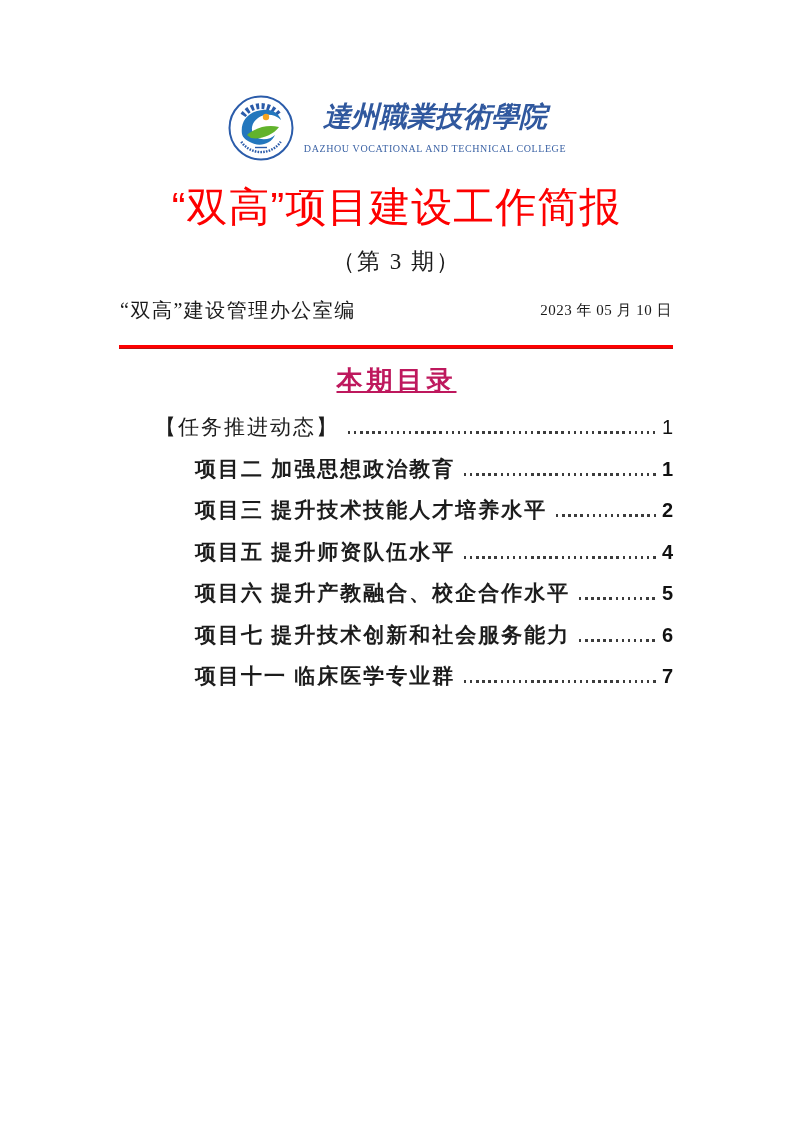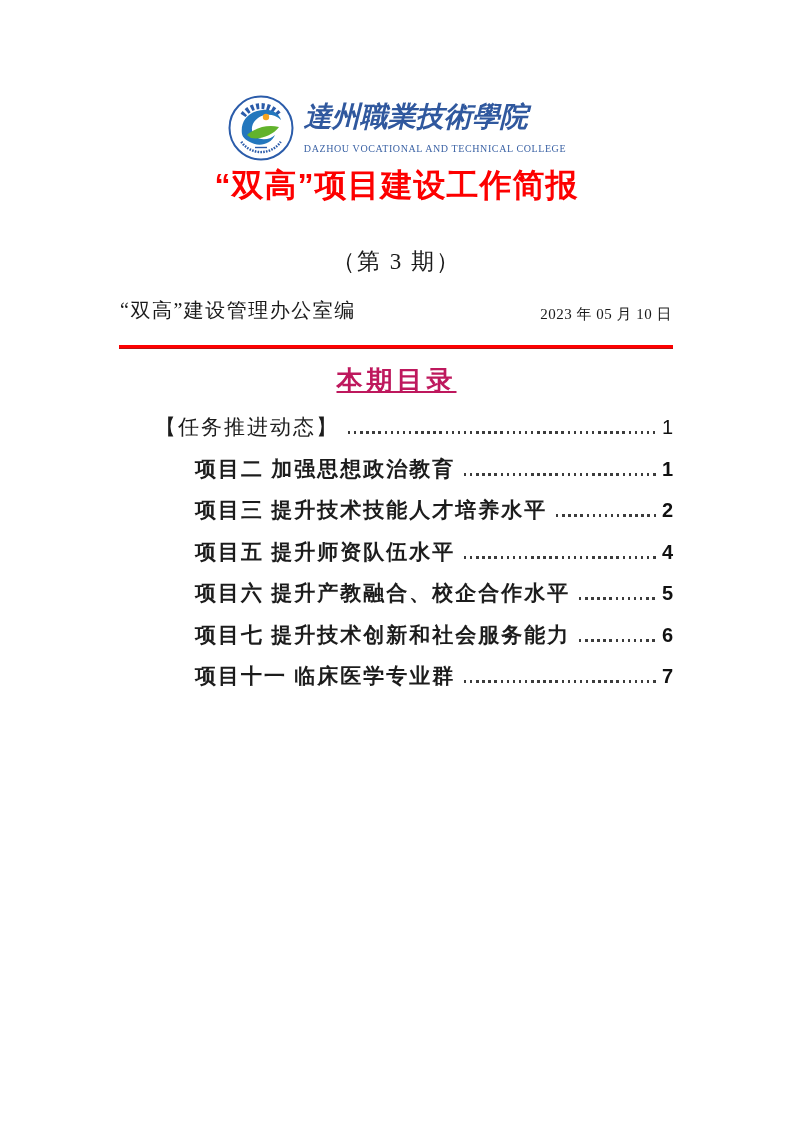--- a/index.html
+++ b/index.html
@@ -8,48 +8,48 @@
     background:#ffffff; overflow:hidden;
     font-family:"Liberation Serif", serif; color:#111;
   }
 
   
   .logo-block {
     position:absolute; top:94px; left:0; width:100%;
     display:flex; justify-content:center; align-items:flex-start; gap:9px;
   }
   .emblem { width:68px; height:68px; flex:0 0 auto; }
-  .logo-text { display:flex; flex-direction:column; padding-top:4px; }
+  .logo-text { display:flex; flex-direction:column; align-items:center; padding-top:4px; }
   .logo-cn {
     font-family:"DejaVu Serif", serif;
     font-style:italic; font-weight:bold;
     font-size:28px; line-height:1.35; color:#30589e; letter-spacing:0px;
     white-space:nowrap;
   }
   .logo-en {
     font-family:"Liberation Serif", serif;
     font-size:10px; color:#3c63a5; letter-spacing:0.6px; margin-top:7px;
     white-space:nowrap;
   }
 
   
   .doc-title {
-    position:absolute; top:164px; left:0; width:100%;
+    position:absolute; top:180px; left:0; width:100%;
     text-align:center;
     font-family:"Liberation Sans", sans-serif;
-    font-weight:bold; font-size:32px; letter-spacing:1px;
+    font-weight:normal; font-size:41px; letter-spacing:1px;
     color:#fd0000; white-space:nowrap;
   }
   .issue-line {
     position:absolute; top:246px; left:0; width:100%;
     text-align:center; font-size:23px; color:#1a1a1a; letter-spacing:2px;
   }
   .meta-row {
     position:absolute; top:297px; left:120px; right:121px;
-    display:flex; justify-content:space-between; align-items:flex-end;
+    display:flex; justify-content:space-between; align-items:center;
     font-size:20px; color:#1a1a1a;
   }
   .meta-editor { letter-spacing:1.5px; }
   .meta-date { font-size:15px; letter-spacing:0.5px; }
 
   .red-rule {
     position:absolute; top:345px; left:119px; right:120px;
     height:3px; background:#fe0000; border-bottom:1px solid #b91212;
   }
 

